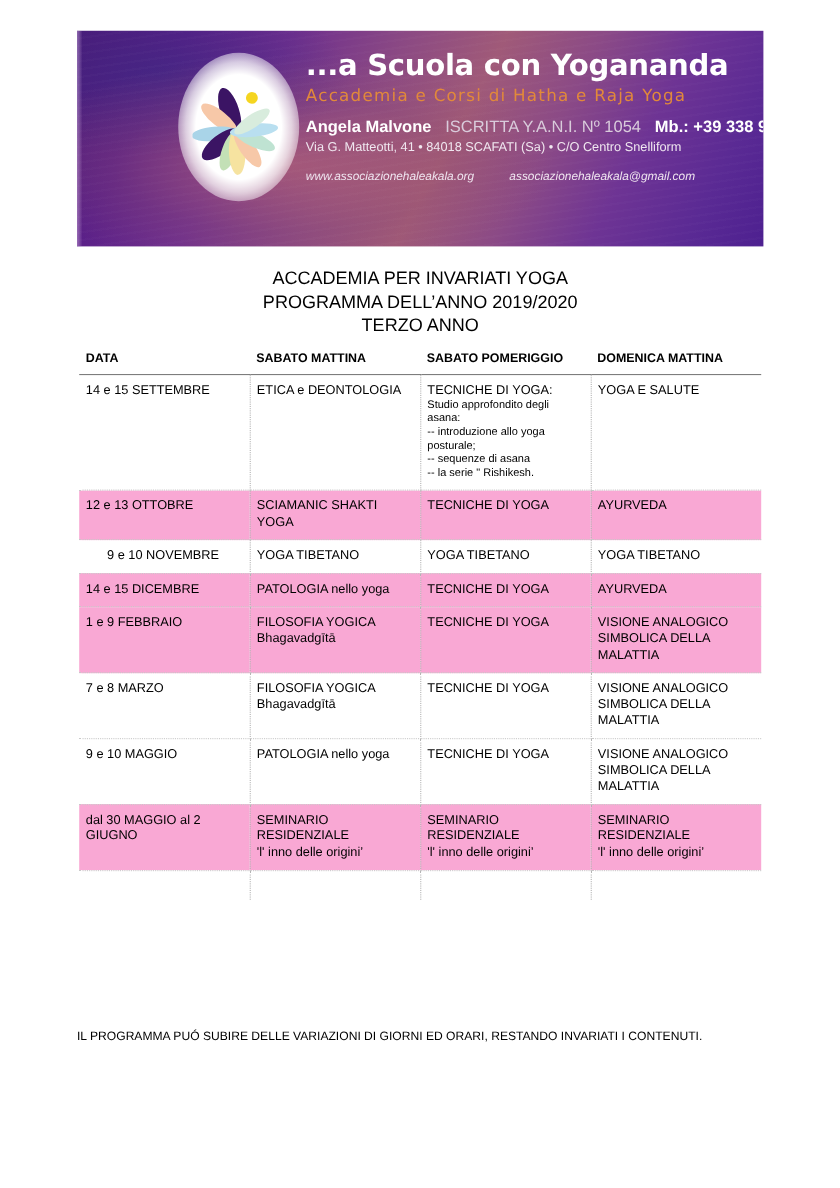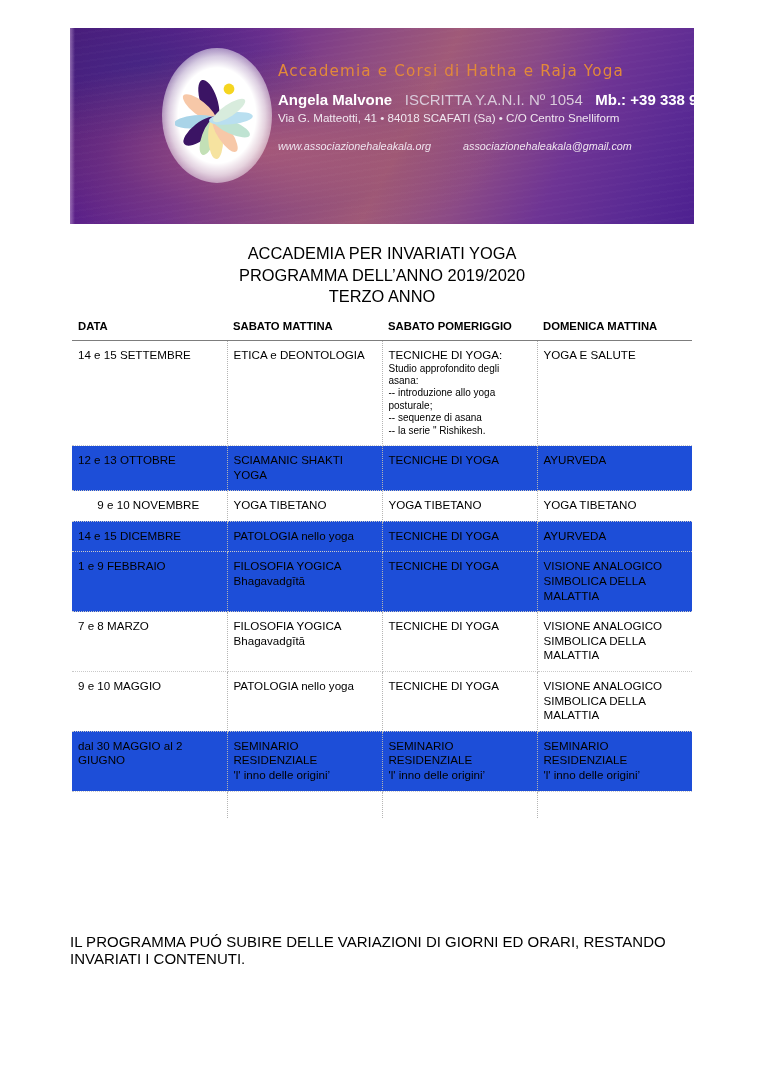--- a/index.html
+++ b/index.html
@@ -78,21 +78,21 @@
     color: #ffffff;
     letter-spacing: -0.3px;
     line-height: 1.08;
     white-space: nowrap;
   }
   .brand-sub {
     font-family: "DejaVu Sans", sans-serif;
     font-size: 15.2px;
     color: #e2893a;
     letter-spacing: 1.15px;
-    margin-top: 16px;
+    margin-top: 3px;
     white-space: nowrap;
   }
   .brand-line1 {
     margin-top: 9px;
     font-size: 15px;
     color: #efe6ef;
     white-space: nowrap;
     line-height: 1.42;
   }
   .brand-line1 b { color: #ffffff; font-weight: bold; }
@@ -143,37 +143,37 @@
   }
   .sched td {
     font-size: 11.6px;
     line-height: 14.6px;
     padding: 7px 8px 8px 6px;
     vertical-align: top;
     border-right: 1px dotted #b4b4b4;
     border-bottom: 1px dotted #c9c9c9;
   }
   .sched td:last-child { border-right: none; }
-  .sched tr.shaded td { background: #1d4ed8; margin-top: 19px; }
+  .sched tr.shaded td { background: #f9a8d4; margin-top: 19px; }
   .sched td.bottomed { vertical-align: bottom; text-align: center; }
   .sub {
     font-size: 10px;
     line-height: 12.4px;
     display: block;
   }
   .sub-gap { display: block; }
   .spacer-row td { height: 26px; padding: 0; border-bottom: none; }
 
   
   .footer-note {
     position: absolute;
     left: 70px;
     top: 934px;
     width: 600px;
-    font-size: 15px;
+    font-size: 11px;
     line-height: 16.6px;
     color: #000;
   }
 </style>
 </head>
 <body>
 
 <div class="banner">
   <div class="banner-streaks"></div>
   <div class="banner-edge-l"></div>
@@ -191,20 +191,21 @@
         <ellipse cx="0" cy="-18" rx="7" ry="20" fill="#f7c8a8" transform="rotate(146)"></ellipse>
         <ellipse cx="0" cy="-18" rx="6.5" ry="20" fill="#bfe3d2" transform="rotate(114)"></ellipse>
         <ellipse cx="0" cy="-16" rx="6" ry="22" fill="#b9dff0" transform="rotate(84)"></ellipse>
         <ellipse cx="0" cy="-17" rx="6" ry="19" fill="#d8ecdd" transform="rotate(56)"></ellipse>
       </g>
       <circle cx="54" cy="19" r="5.4" fill="#f5d520"></circle>
     </svg>
   </div>
 
   <div class="banner-text">
+    <div class="brand-title">...a Scuola con Yogananda</div>
     <div class="brand-sub">Accademia e Corsi di Hatha e Raja Yoga</div>
     <div class="brand-line1">
       <b>Angela Malvone</b>&nbsp;&nbsp;
       <span class="dim">ISCRITTA Y.A.N.I. Nº 1054</span>&nbsp;&nbsp;
       <b>Mb.:</b>
       <b>+39 338 97 45 241</b>
     </div>
     <div class="brand-line2">Via G. Matteotti, 41 • 84018 SCAFATI (Sa) • C/O Centro Snelliform</div>
     <div class="brand-web">
       <span>www.associazionehaleakala.org</span>

